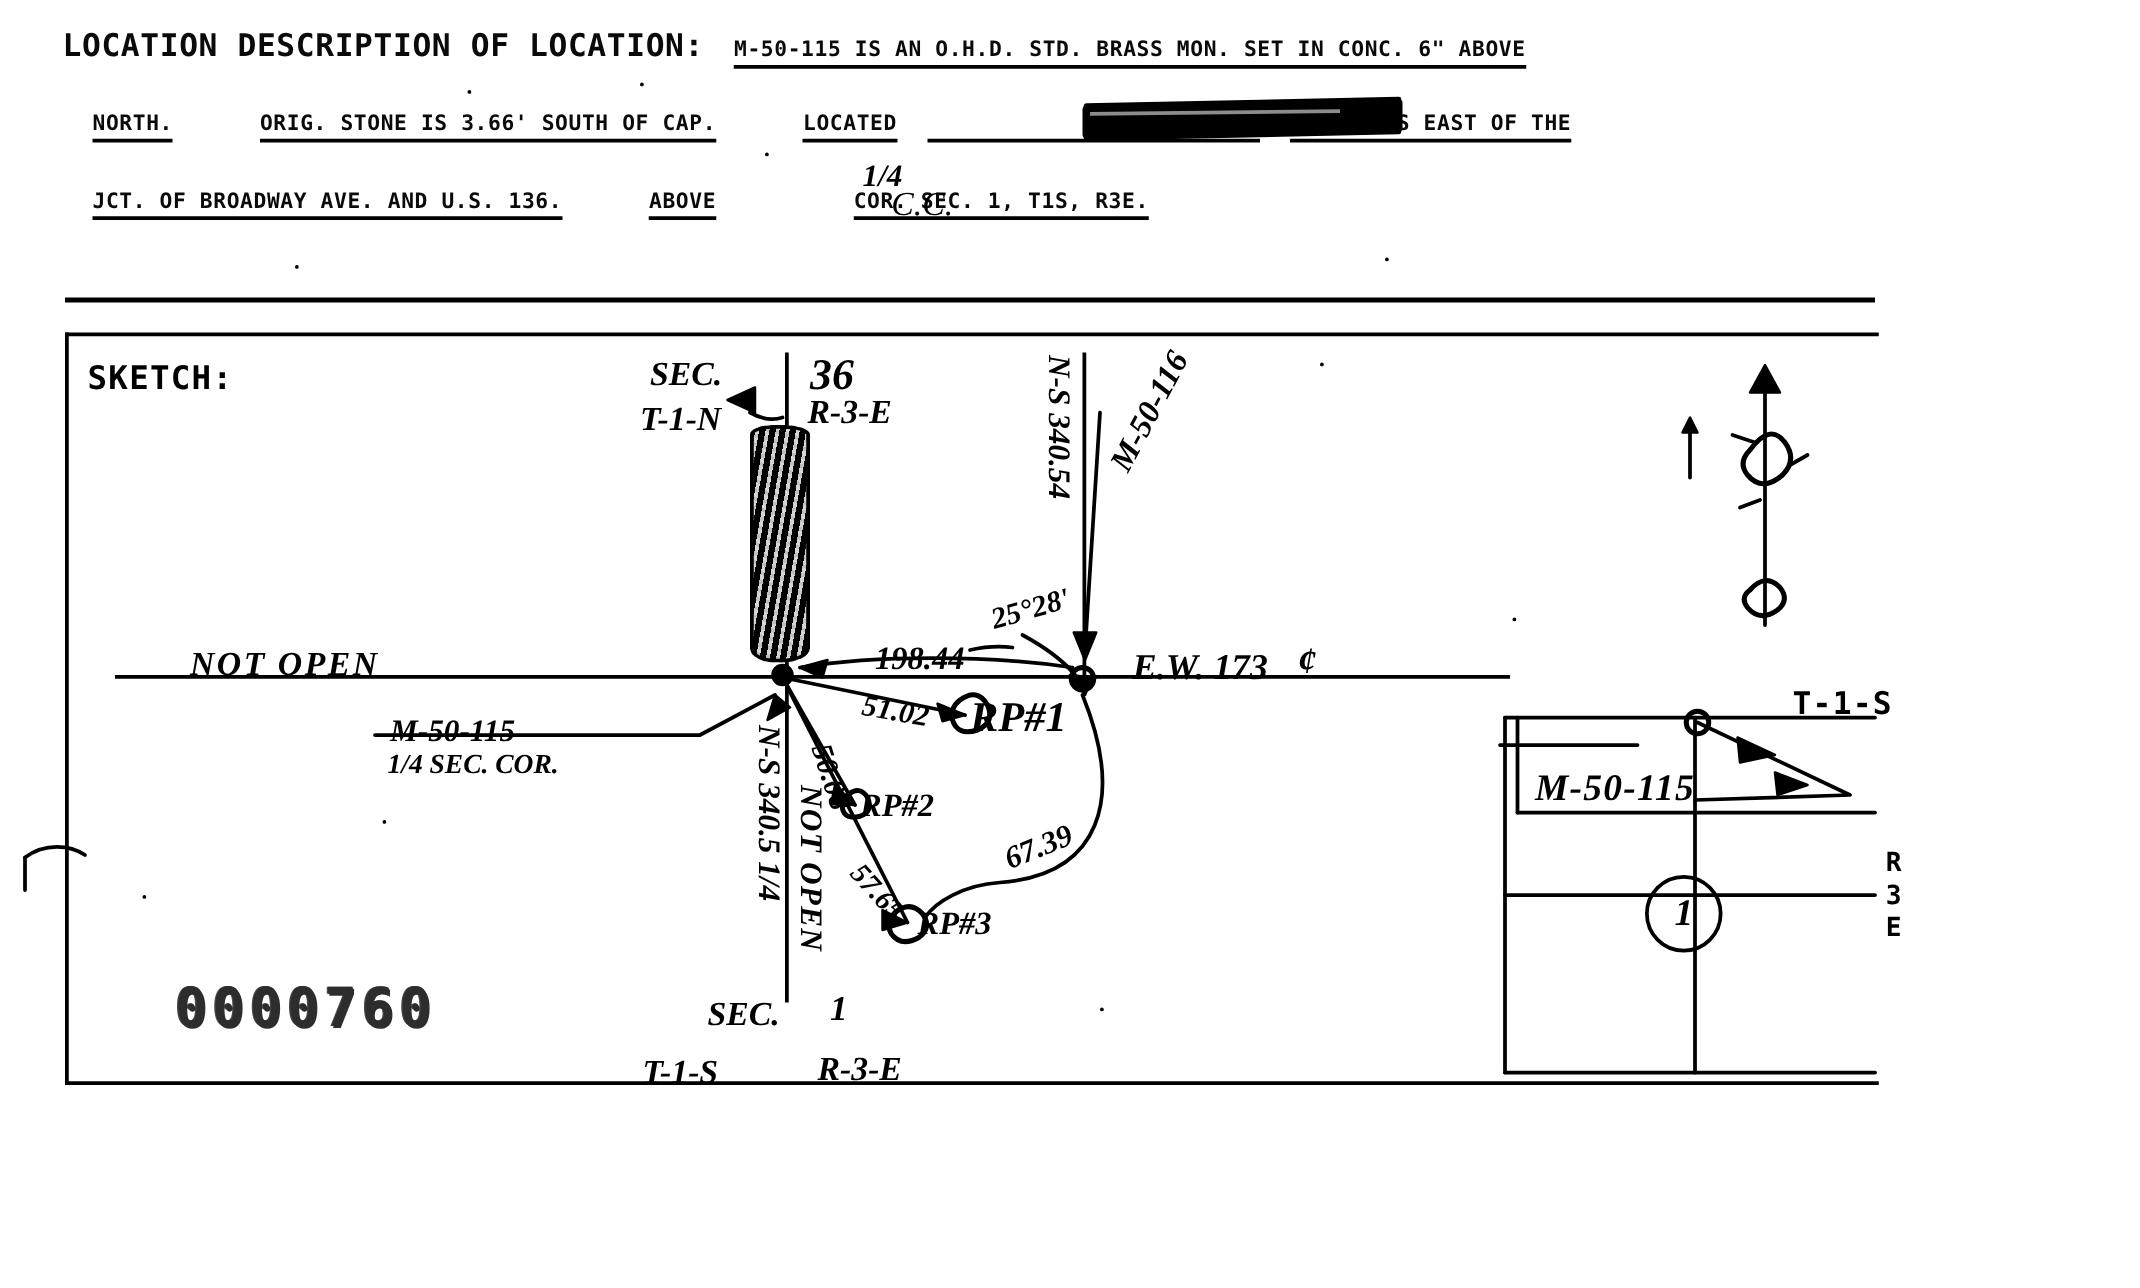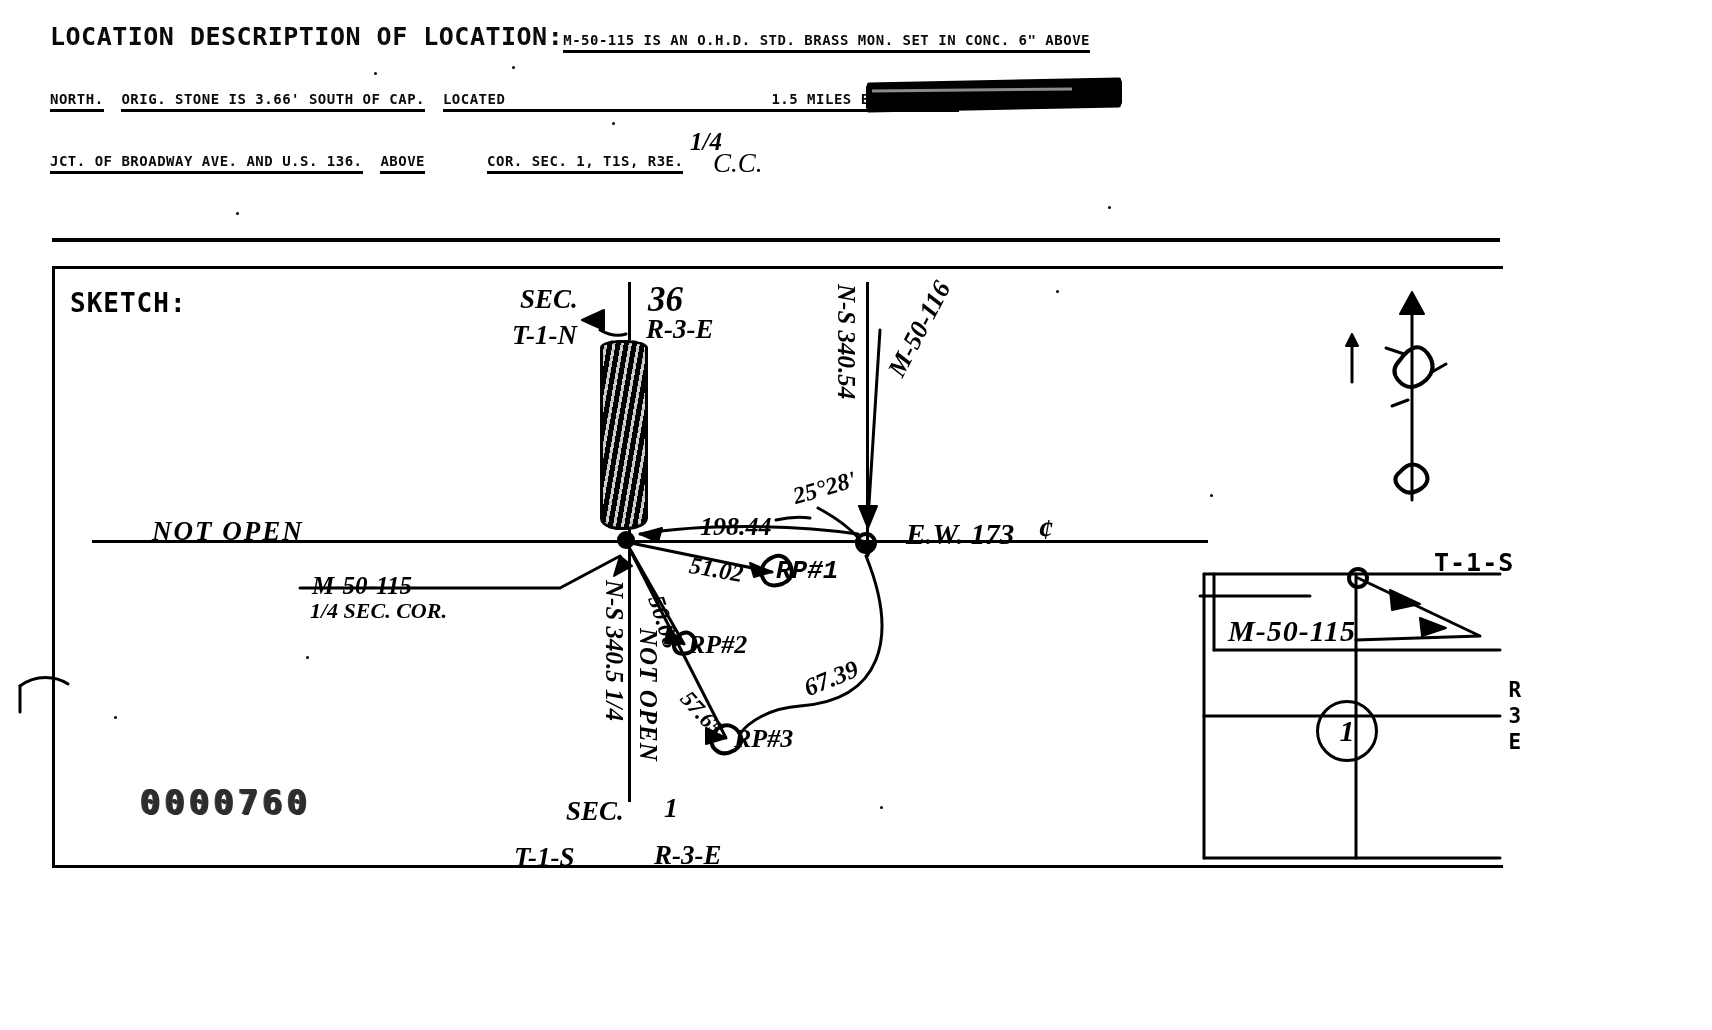--- a/index.html
+++ b/index.html
@@ -19,21 +19,21 @@
     position:absolute;
     white-space:nowrap;
     font-family:"DejaVu Sans Mono", monospace;
     font-weight:700;
     letter-spacing:.5px;
     color:#0a0a0a;
   }
   .ln1{left:50px;top:22px;font-size:25px;}
   .ln2{left:50px;top:82px;font-size:24px;}
   .ln3{left:50px;top:144px;font-size:24px;}
-  .sm{font-size:14px;}
+  .sm{font-size:17px;margin-left:24px;}
   .ul{border-bottom:3px solid #000;padding-bottom:2px;}
   .rule{position:absolute;background:#000;}
 
   .redaction{
     position:absolute;left:866px;top:82px;width:256px;height:26px;
     background:#000;
     border-radius:3px;
     transform:skewY(-1.2deg);
     box-shadow:0 3px 0 -1px #000, 0 -3px 0 -1px #000;
   }
@@ -86,21 +86,21 @@
       repeating-linear-gradient(100deg, #000 0 5px, rgba(255,255,255,.75) 5px 8px),
       repeating-linear-gradient(15deg, #000 0 3px, rgba(255,255,255,.3) 3px 7px),
       #111;
     border-radius:40% 45% 48% 42%/4% 4% 6% 6%;
     box-shadow:inset 0 0 0 3px #000;
   }
 
   
   .stamp{
     position:absolute;left:140px;top:782px;
-    font-family:"DejaVu Sans Mono", monospace;font-weight:700;font-size:34px;
+    font-family:"DejaVu Sans Mono", monospace;font-weight:700;font-size:43px;
     letter-spacing:4px;
     color:#000;
     opacity:.82;
     filter:blur(.6px);
     text-shadow:1px 1px 0 #000,-1px 0 0 #222;
   }
   .r3e{
     position:absolute;left:1505px;top:678px;
     font-family:"DejaVu Sans Mono", monospace;font-weight:700;font-size:21px;
     writing-mode:vertical-rl;text-orientation:upright;letter-spacing:2px;
@@ -180,21 +180,21 @@
   <div class="hw" style="left:790px;top:484px;font-size:24px;transform:rotate(-16deg);transform-origin:left top;">25°28'</div>
   <div class="hw" style="left:800px;top:676px;font-size:25px;transform:rotate(-22deg);transform-origin:left top;">67.39</div>
 
   <div class="hw" style="left:906px;top:518px;font-size:29px;">E.W. 173</div>
   <div class="hw" style="left:1038px;top:512px;font-size:30px;">¢</div>
 
   <div class="hw" style="left:312px;top:572px;font-size:25px;">M-50-115</div>
   <div class="hw" style="left:310px;top:598px;font-size:22px;">1/4 SEC. COR.</div>
 
   <div class="hw" style="left:692px;top:552px;font-size:24px;transform:rotate(10deg);transform-origin:left top;">51.02</div>
-  <div class="hw" style="left:776px;top:556px;font-size:26px;font-family:Liberation Mono, monospace;">RP#1</div>
+  <div class="hw" style="left:776px;top:556px;font-size:34px;">RP#1</div>
 
   <div class="hw" style="left:668px;top:592px;font-size:24px;transform:rotate(72deg);transform-origin:left top;">50.08</div>
   <div class="hw" style="left:688px;top:630px;font-size:26px;">RP#2</div>
 
   <div class="hw" style="left:694px;top:686px;font-size:23px;transform:rotate(48deg);transform-origin:left top;">57.65</div>
   <div class="hw" style="left:734px;top:724px;font-size:26px;">RP#3</div>
 
   <div class="stamp">0000760</div>
 
   <svg class="overlay" viewBox="0 0 1712 1030">

